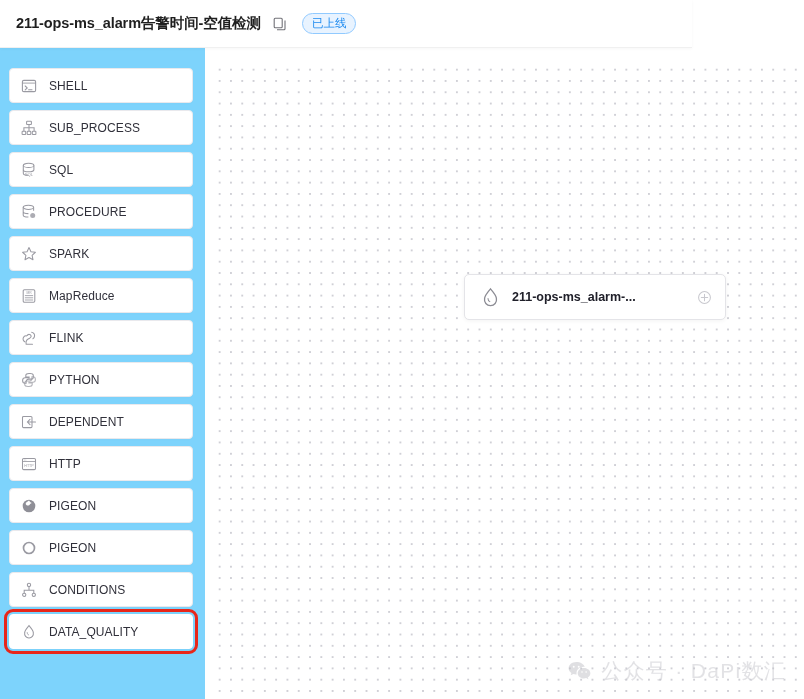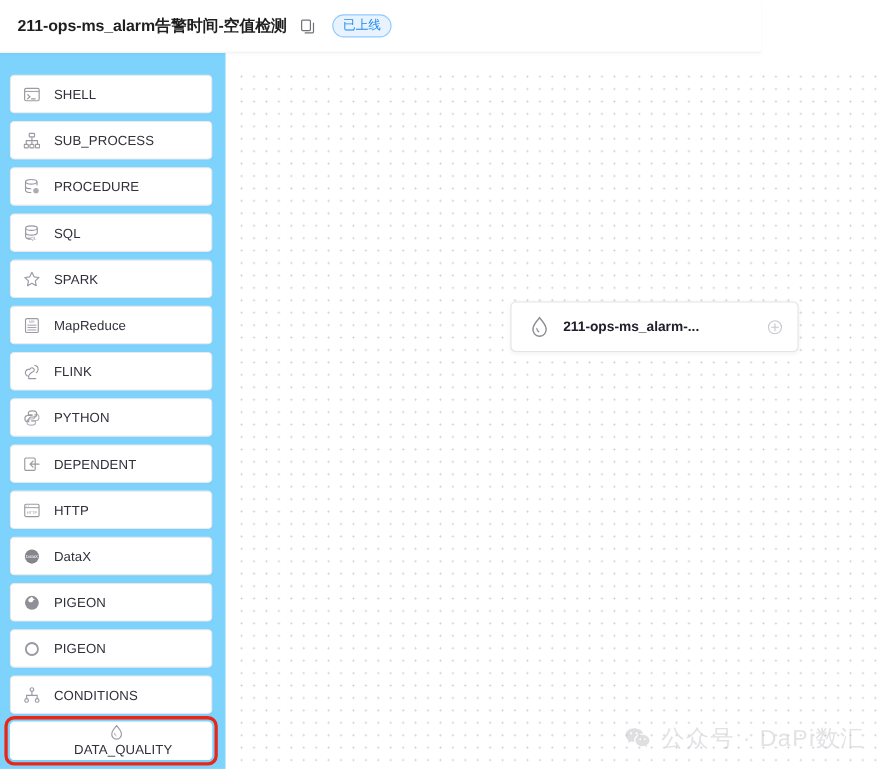--- a/index.html
+++ b/index.html
@@ -111,21 +111,20 @@
     color: #30303a;
     white-space: nowrap;
     letter-spacing: 0.1px;
   }
 
   
   .task-item.highlighted {
     outline: 3px solid #e8261a;
     outline-offset: 2px;
     border-color: #ffffff;
-    flex-direction: column;
   }
 
   
   .canvas {
     position: absolute;
     left: 213px; top: 60px;
     width: 591px;
     height: 639px;
     background-color: #ffffff;
     background-image:
@@ -253,38 +252,38 @@
           <rect x="11.3" y="11.3" width="3.6" height="3.2" rx="0.6"></rect>
           <path d="M8 4.5v3.3M2.9 11.3V7.8h10.2v3.5M8 7.8v3.5"></path>
         </svg>
       </span>
       <span class="t-label">SUB_PROCESS</span>
     </div>
 
     <div class="task-item">
       <span class="t-icon">
         <svg width="16" height="16" viewBox="0 0 16 16" fill="none" stroke="currentColor" stroke-width="1.05">
-          <ellipse cx="7.4" cy="3.3" rx="5.2" ry="2.1"></ellipse>
-          <path d="M2.2 3.3v4.2c0 1.16 2.33 2.1 5.2 2.1M2.2 7.5v3.4c0 1.16 2.33 2.1 5.2 2.1M12.6 3.3v3.4"></path>
-          <circle cx="11.7" cy="11.4" r="2.5" fill="currentColor" stroke="none" opacity="0.82"></circle>
-        </svg>
-      </span>
-      <span class="t-label">PROCEDURE</span>
-    </div>
-
-    <div class="task-item">
-      <span class="t-icon">
-        <svg width="16" height="16" viewBox="0 0 16 16" fill="none" stroke="currentColor" stroke-width="1.05">
           <ellipse cx="7.6" cy="3.4" rx="5.3" ry="2.1"></ellipse>
           <path d="M2.3 3.4v4.3c0 1.16 2.37 2.1 5.3 2.1s5.3-.94 5.3-2.1V3.4"></path>
           <path d="M2.3 7.7v3.5c0 1.16 2.37 2.1 5.3 2.1"></path>
           <text x="8" y="14.3" font-size="4.2" fill="currentColor" stroke="none" text-anchor="middle" font-family="Liberation Sans, sans-serif">SQL</text>
         </svg>
       </span>
       <span class="t-label">SQL</span>
+    </div>
+
+    <div class="task-item">
+      <span class="t-icon">
+        <svg width="16" height="16" viewBox="0 0 16 16" fill="none" stroke="currentColor" stroke-width="1.05">
+          <ellipse cx="7.4" cy="3.3" rx="5.2" ry="2.1"></ellipse>
+          <path d="M2.2 3.3v4.2c0 1.16 2.33 2.1 5.2 2.1M2.2 7.5v3.4c0 1.16 2.33 2.1 5.2 2.1M12.6 3.3v3.4"></path>
+          <circle cx="11.7" cy="11.4" r="2.5" fill="currentColor" stroke="none" opacity="0.82"></circle>
+        </svg>
+      </span>
+      <span class="t-label">PROCEDURE</span>
     </div>
 
     <div class="task-item">
       <span class="t-icon">
         <svg width="16" height="16" viewBox="0 0 16 16" fill="none" stroke="currentColor" stroke-width="1.05" stroke-linejoin="round">
           <path d="M8 1.6l1.95 4.1 4.45.55-3.3 3.05.88 4.4L8 11.55 4.02 13.7l.88-4.4-3.3-3.05 4.45-.55z"></path>
         </svg>
       </span>
       <span class="t-label">SPARK</span>
     </div>
@@ -338,29 +337,20 @@
           <rect x="1.5" y="2.4" width="13" height="11.2" rx="1.2"></rect>
           <path d="M1.5 5.5h13" stroke-width="0.85"></path>
           <circle cx="3.3" cy="3.95" r="0.45" fill="currentColor" stroke="none"></circle>
           <circle cx="4.9" cy="3.95" r="0.45" fill="currentColor" stroke="none"></circle>
           <text x="8" y="11.4" font-size="3.6" fill="currentColor" stroke="none" text-anchor="middle" font-family="Liberation Sans, sans-serif">HTTP</text>
         </svg>
       </span>
       <span class="t-label">HTTP</span>
     </div>
 
-    <div class="task-item">
-      <span class="t-icon">
-        <svg width="16" height="16" viewBox="0 0 16 16">
-          <circle cx="8" cy="8" r="6.4" fill="#85858d"></circle>
-          <text x="8" y="9.6" font-size="4" fill="#ffffff" text-anchor="middle" font-family="Liberation Sans, sans-serif">DataX</text>
-        </svg>
-      </span>
-      <span class="t-label">DataX</span>
-    </div>
 
     <div class="task-item">
       <span class="t-icon">
         <svg width="16" height="16" viewBox="0 0 16 16">
           <circle cx="8" cy="8" r="6.3" fill="#8f8f97"></circle>
           <path d="M8 2.4c1.3 1.1 1.6 2.6 1 3.9-.6 1.3-2.2 1.6-3.3 1-.9-.5-1.2-1.6-.8-2.5" fill="#ffffff"></path>
           <circle cx="9.6" cy="5" r="0.75" fill="#ffffff"></circle>
         </svg>
       </span>
       <span class="t-label">PIGEON</span>

